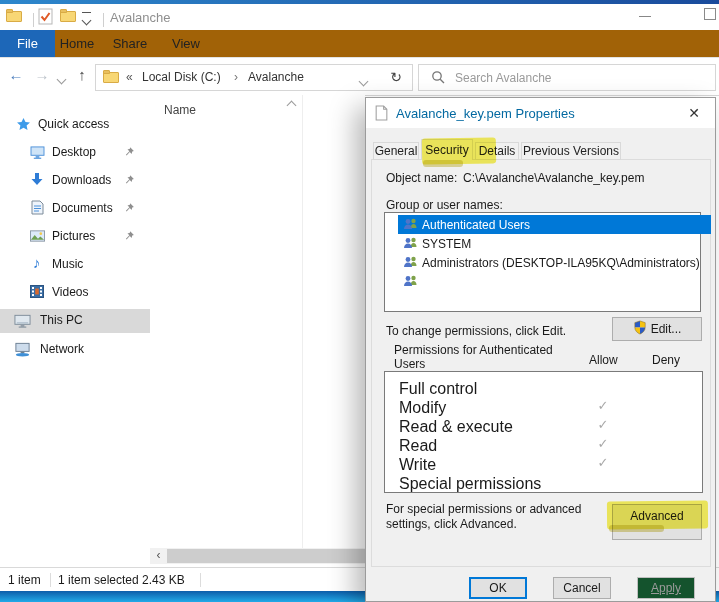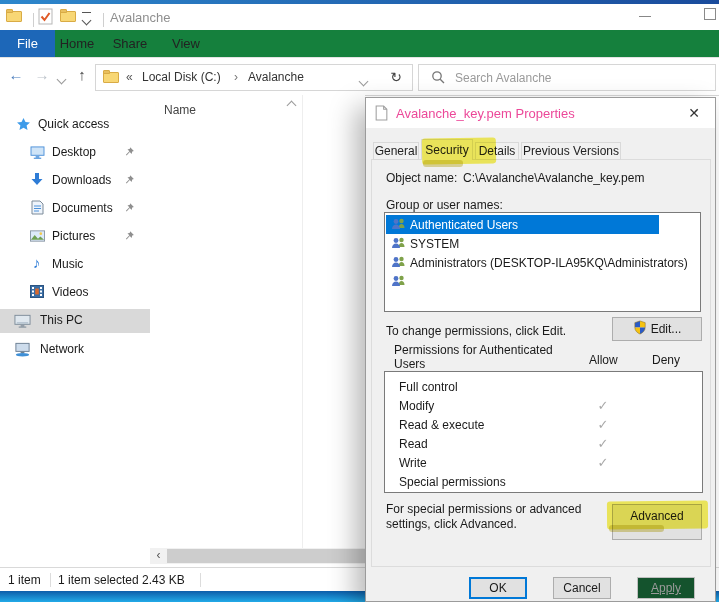--- a/index.html
+++ b/index.html
@@ -7,21 +7,21 @@
     font-family:"Liberation Sans","DejaVu Sans",sans-serif;font-size:12px;color:#1a1a1a;background:#fff;}
   .abs{position:absolute;}
 
   
   .top-accent{left:0;top:0;width:719px;height:4px;background:linear-gradient(to right,#2d87cc,#1a4b9c);}
   .titlebar{left:0;top:4px;width:719px;height:26px;background:#fff;}
   .qat-sep{display:inline-block;width:1px;height:14px;background:#cfcfcf;margin:0 5px;vertical-align:middle;}
   .win-title{color:#8f8f8f;font-size:13px;}
   .winbtn{width:30px;height:20px;text-align:center;line-height:20px;color:#777;}
   .maxbox{width:10px;height:10px;border:1px solid #8a8a8a;display:inline-block;}
-  .ribbonrow{left:0;top:30px;width:719px;height:27px;background:#15803d;border-bottom:1px solid #e3e3e3;}
+  .ribbonrow{left:0;top:30px;width:719px;height:27px;background:#a16207;border-bottom:1px solid #e3e3e3;}
   .tab-file{left:0;top:0;width:55px;height:27px;background:#1d67b8;color:#fff;text-align:center;line-height:27px;font-size:13px;}
   .rtab{top:0;height:27px;line-height:27px;font-size:13px;color:#222;text-align:center;}
   .navrow{left:0;top:58px;width:719px;height:37px;background:#fff;border-bottom:1px solid #d6d6d6;}
   .navglyph{font-size:15px;line-height:24px;text-align:center;width:24px;height:24px;top:5px;}
   .addrbox{left:95px;top:6px;width:286px;height:25px;border:1px solid #d6d6d6;background:#fff;}
   .refbox{left:380px;top:6px;width:32px;height:25px;border:1px solid #d6d6d6;border-left:none;background:#fff;
     text-align:center;line-height:24px;font-size:14px;color:#444;}
   .searchbox{left:418px;top:6px;width:296px;height:25px;border:1px solid #d6d6d6;background:#fff;}
   .searchbox input{position:absolute;left:34px;top:1px;width:250px;height:21px;border:none;outline:none;
     font-family:inherit;font-size:12px;color:#333;background:transparent;}
@@ -54,37 +54,37 @@
 
   
   .statusbar{left:0;top:567px;width:719px;height:24px;background:#fff;border-top:1px solid #d9d9d9;}
   .status-sep{display:inline-block;width:1px;height:14px;background:#dcdcdc;vertical-align:middle;margin:0 8px;}
   .bottomstrip{left:0;top:591px;width:719px;height:11px;background:linear-gradient(to bottom,#0d5da9,#22aae8);}
 
   
   .dialog{left:365px;top:97px;width:351px;height:505px;background:#f0f0f0;border:1px solid #9b9b9b;box-sizing:border-box;
     box-shadow:-10px 10px 25px rgba(0,0,0,.28);}
   .dlg-titlebar{left:0;top:0;width:349px;height:30px;background:#fff;}
-  .dlg-title{left:30px;top:8px;font-size:13px;color:#ec4899;white-space:nowrap;}
+  .dlg-title{left:30px;top:8px;font-size:13px;color:#0369a1;white-space:nowrap;}
   .dlg-close{right:8px;top:5px;width:26px;height:20px;text-align:center;line-height:20px;font-size:14px;color:#333;}
   .dlg-panel{left:5px;top:61px;width:340px;height:408px;border:1px solid #dcdcdc;background:#f0f0f0;box-sizing:border-box;}
   .dtab{top:44px;height:18px;border:1px solid #d9d9d9;background:#f1f1f1;box-sizing:border-box;
     text-align:center;font-size:12px;color:#222;line-height:17px;z-index:2;}
   .dtab.active{top:41px;height:21px;background:#f0f0f0;border-bottom:none;z-index:3;line-height:20px;}
   .hl{background:#f6ee32;opacity:.78;mix-blend-mode:multiply;border-radius:3px;z-index:5;pointer-events:none;}
   .hl2{background:#cdc04a;opacity:.55;mix-blend-mode:multiply;border-radius:3px;z-index:5;pointer-events:none;}
   .dlbl{font-size:12px;color:#1a1a1a;}
   .listbox{border:1px solid #7a7a7a;background:#fff;box-sizing:border-box;}
-  .grow{left:1px;width:273px;height:19px;}
+  .grow{left:13px;width:313px;height:19px;}
   .grow .gname{position:absolute;left:24px;top:3px;font-size:12px;white-space:nowrap;}
   .grow.selected{background:#0078d7;}
   .grow.selected .gname{color:#fff;}
   .picon{position:absolute;left:5px;top:3px;width:16px;height:13px;}
   .prow{left:1px;width:315px;height:19px;}
-  .prow .pname{position:absolute;left:13px;top:3px;font-size:12px;}
+  .prow .pname{position:absolute;left:13px;top:3px;font-size:16px;}
   .pmark{position:absolute;top:2px;width:24px;text-align:center;color:#a8a8a8;font-size:13px;}
   .btn{border:1px solid #adadad;background:#e1e1e1;box-sizing:border-box;text-align:center;font-size:12px;color:#1a1a1a;}
   .btn-ok{border:2px solid #0078d7;}
   .btn-disabled{color:#9a9a9a;border-color:#bfbfbf;background:#14532d;text-decoration:underline;}
 </style>
 </head>
 <body>
 
 <div id="screen">
 

